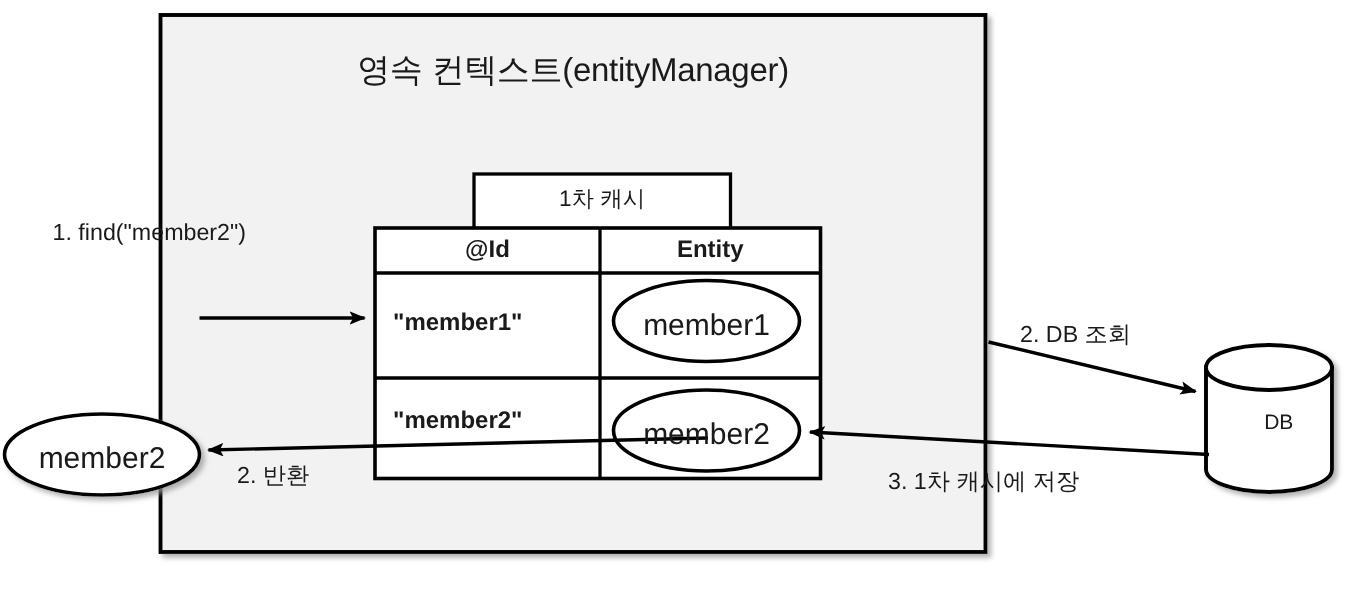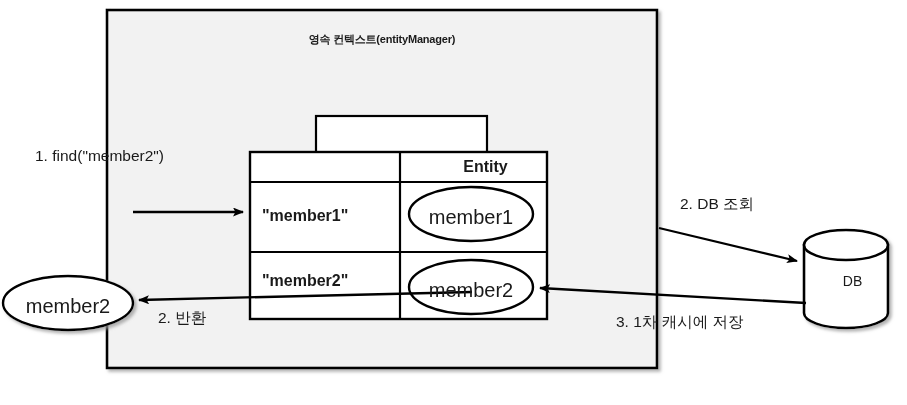--- a/index.html
+++ b/index.html
@@ -23,22 +23,22 @@
     left: 0; top: 0;
     width: 907px; height: 405px;
   }
   .htmltext {
     position: absolute;
     white-space: pre;
     color: #1a1a1a;
     line-height: 1.25;
   }
   .ctx-title {
-    font-size: 11px;
-    font-weight: bold;
+    font-size: 22px;
+    font-weight: normal;
     letter-spacing: -0.2px;
   }
   .cache-label {
     font-size: 15px;
     font-weight: normal;
   }
   .col-head {
     font-size: 16px;
     font-weight: bold;
   }
@@ -122,37 +122,39 @@
       <line x1="806" y1="303" x2="540" y2="288" stroke="#000000" stroke-width="2.3" marker-end="url(#arrowhead)"></line>
     </g>
 
     <g>
       <line x1="472" y1="292" x2="139" y2="300" stroke="#000000" stroke-width="2.3" marker-end="url(#arrowhead)"></line>
     </g>
   </svg>
 
   <div class="htmltext ctx-title center" style="left:232px; top:33px; width:300px;">영속 컨텍스트(entityManager)</div>
 
+  <div class="htmltext cache-label center" style="left:316px; top:124px; width:171px;">1차 캐시</div>
 
+  <div class="htmltext col-head center" style="left:250px; top:157px; width:150px;">@Id</div>
 
-  <div class="htmltext col-head center" style="left:412px; top:157px; width:147px;">Entity</div>
+  <div class="htmltext col-head center" style="left:400px; top:157px; width:147px;">Entity</div>
 
   <div class="htmltext cell-id" style="left:262px; top:206px;">"member1"</div>
 
   <div class="htmltext entity-name center" style="left:409px; top:205px; width:124px;">member1</div>
 
   <div class="htmltext cell-id" style="left:262px; top:271px;">"member2"</div>
 
   <div class="htmltext entity-name center" style="left:409px; top:278px; width:124px;">member2</div>
 
   <div class="htmltext entity-name center" style="left:6px; top:294px; width:124px;">member2</div>
 
   <div class="htmltext db-label center" style="left:804px; top:273px; width:97px;">DB</div>
 
   <div class="htmltext step-label" style="left:35px; top:146px;">1. find("member2")</div>
 
-  <div class="htmltext step-label" style="left:680px; top:194px;">2. DB 조회</div>
+  <div class="htmltext step-label" style="left:680px; top:214px;">2. DB 조회</div>
 
-  <div class="htmltext step-label" style="left:616px; top:312px;">3. 1차 캐시에 저장</div>
+  <div class="htmltext step-label" style="left:592px; top:312px;">3. 1차 캐시에 저장</div>
 
   <div class="htmltext step-label" style="left:158px; top:308px;">2. 반환</div>
 
 </div>
 
 </body></html>

